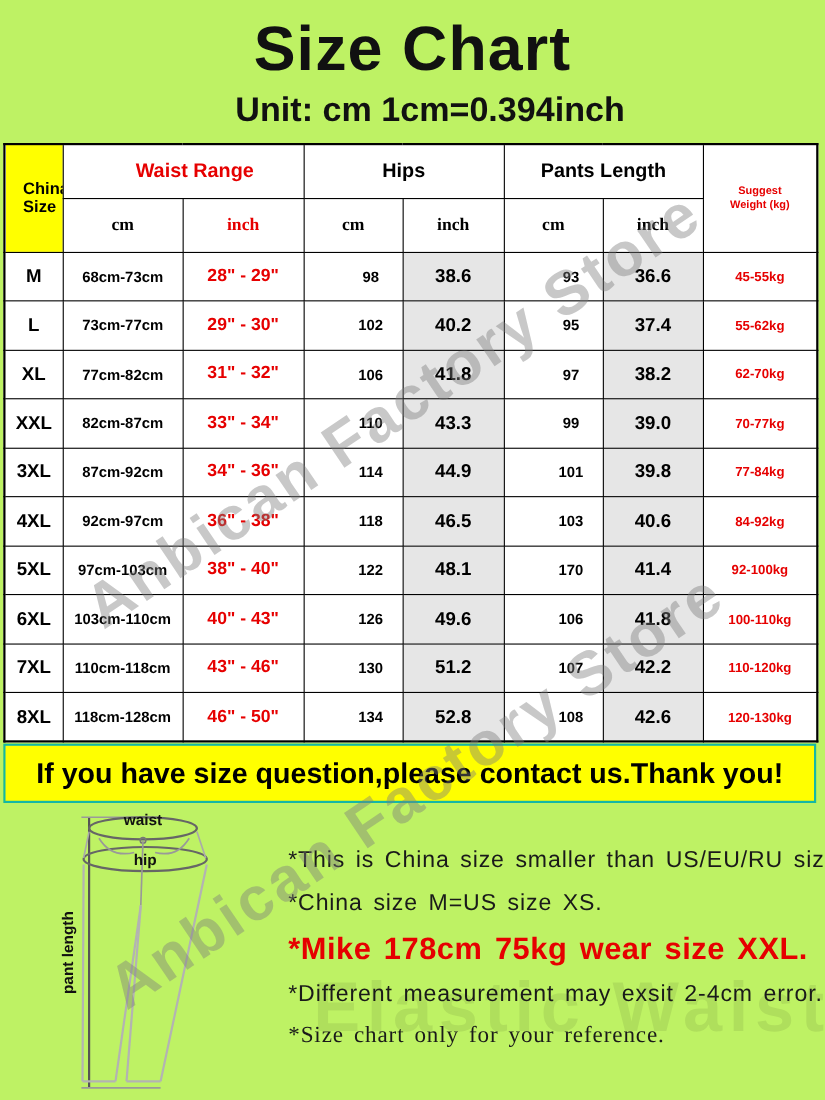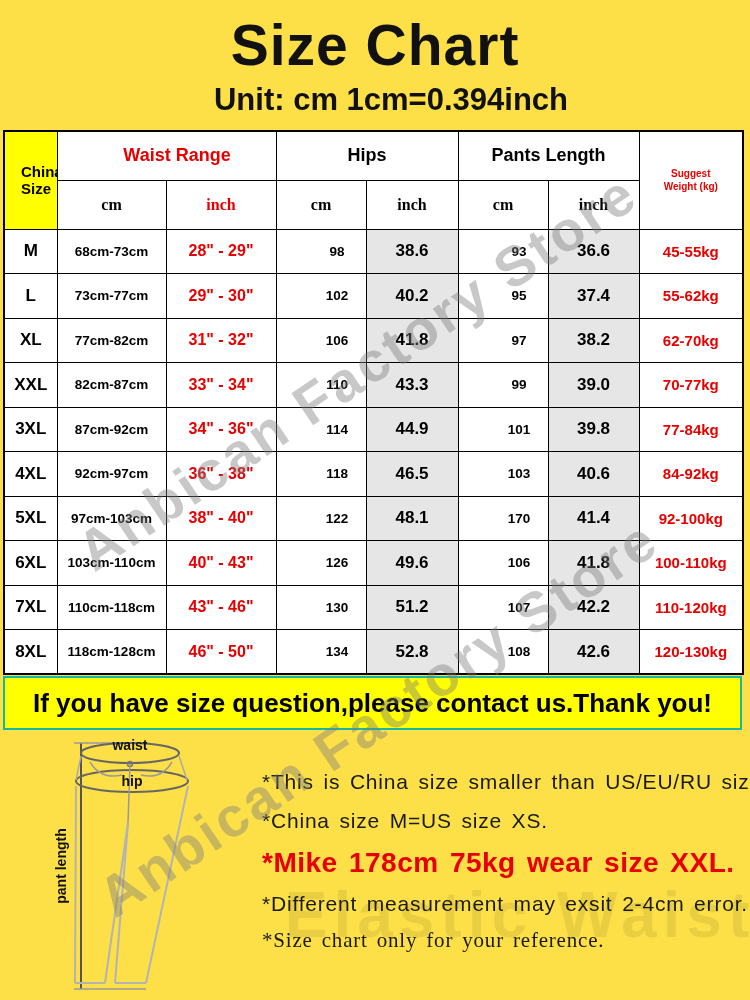--- a/index.html
+++ b/index.html
@@ -1,21 +1,21 @@
 <!DOCTYPE html>
 <html><head>
 <meta charset="utf-8">
 <style>
   * { margin: 0; padding: 0; box-sizing: border-box; }
   html, body { background: #ffffff; }
   .page {
     position: relative;
     width: 750px;
     height: 1000px;
-    background: #fde047;
+    background: #bef264;
     overflow: hidden;
     font-family: "Liberation Sans", sans-serif;
     color: #000;
   }
 
   
   .title {
     position: absolute;
     top: 12px; left: 0; width: 100%;
     text-align: center;
@@ -70,21 +70,21 @@
     padding: 0 14px;
     line-height: 1.35;
   }
 
   .size-table td { font-weight: bold; }
   .size-table td.col-0 { font-size: 17px; }
   .size-table td.col-1 { font-size: 13.5px; }
   .size-table td.col-2 { font-size: 16px; color: var(--red); }
   .size-table td.col-3, .size-table td.col-5 { font-size: 13.5px; padding-left: 32px; }
   .size-table td.col-4, .size-table td.col-6 { font-size: 17px; background: #e6e6e6; }
-  .size-table td.col-7 { font-size: 15px; color: var(--red); }
+  .size-table td.col-7 { font-size: 12px; color: var(--red); }
 
   
   .banner {
     position: absolute;
     left: 3px; top: 676px;
     width: 739px; height: 54px;
     background: #ffff00;
     border: 2px solid #14b8a6;
     display: flex;
     align-items: center;

